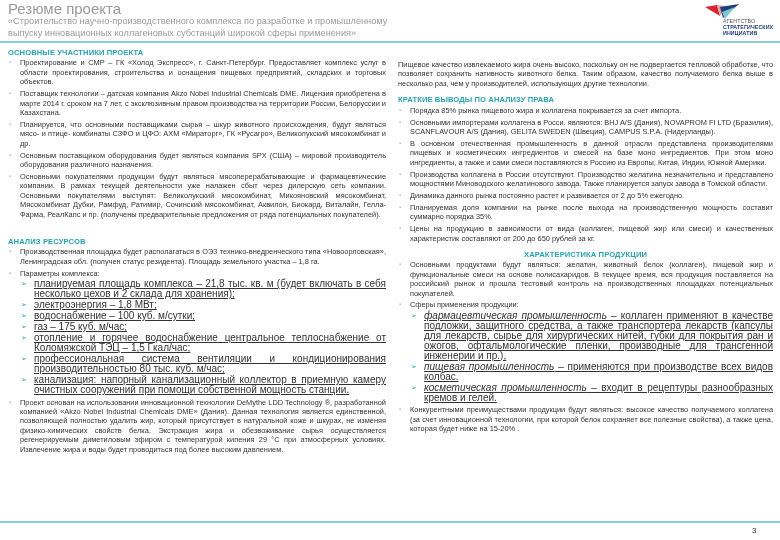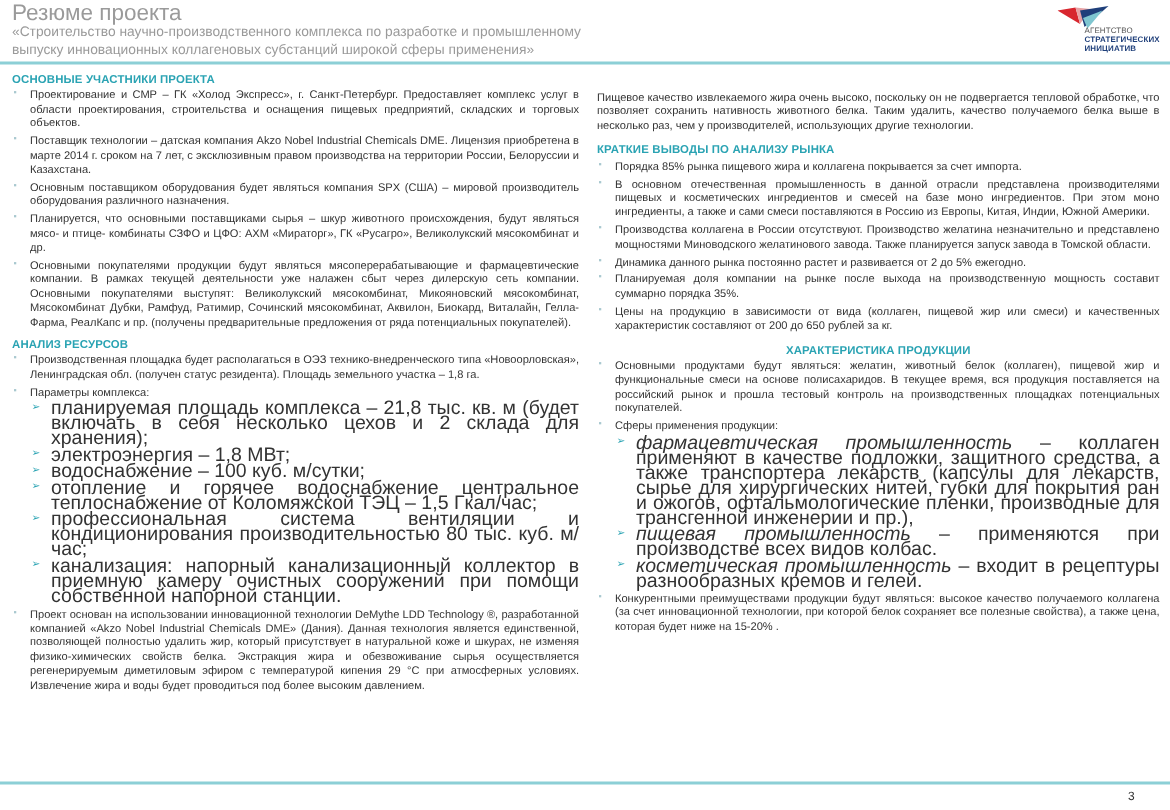--- a/index.html
+++ b/index.html
@@ -16,21 +16,21 @@
   .rule-bot { position: absolute; left: 0; top: 521px; width: 780px; height: 2px; background: #8ccfd6; }
   .col { position: absolute; font-size: 7.4px; line-height: 9.4px; color: #333; }
   .col.left { left: 8px; top: 46px; width: 378px; }
   .col.right { left: 398px; top: 60px; width: 375px; }
   .h { color: #2aa3b3; font-weight: bold; font-size: 7.6px; margin: 2px 0 1px 0; letter-spacing: 0.1px; }
   .p { text-align: justify; margin-bottom: 4px; }
   ul.b { list-style: none; margin: 0; padding: 0; }
   ul.b > li { position: relative; padding-left: 12px; text-align: justify; margin-bottom: 2.5px; }
   ul.b > li::before { content: "▪"; position: absolute; left: 1px; top: 0; color: #a8c8cf; font-size: 6px; }
   ul.s { list-style: none; margin: 1px 0 0 0; padding: 0; }
-  ul.s > li { position: relative; padding-left: 14px; text-align: justify; font-size: 13px; line-height: 10px; margin-bottom: 1px; }
+  ul.s > li { position: relative; padding-left: 14px; text-align: justify; font-size: 10px; line-height: 10px; margin-bottom: 1px; text-decoration: underline; }
   ul.s > li::before { content: "➢"; position: absolute; left: 1px; top: 0; color: #2aa3b3; font-size: 7px; }
   .it { font-style: italic; }
   .pnum { position: absolute; left: 752px; top: 526px; font-size: 8px; color: #333; }
 </style>
 </head>
 <body>
 
 <div class="header">
   <div class="t1">Резюме проекта</div>
   <div class="t2">«Строительство научно-производственного комплекса по разработке и промышленному</div>
@@ -51,52 +51,54 @@
   </div>
 </div>
 
 <div class="rule-top"></div>
 
 <div class="col left">
   <div class="h">ОСНОВНЫЕ УЧАСТНИКИ ПРОЕКТА</div>
   <ul class="b">
     <li>Проектирование и СМР – ГК «Холод Экспресс», г. Санкт-Петербург. Предоставляет комплекс услуг в области проектирования, строительства и оснащения пищевых предприятий, складских и торговых объектов.</li>
     <li>Поставщик технологии – датская компания Akzo Nobel Industrial Chemicals DME. Лицензия приобретена в марте 2014 г. сроком на 7 лет, с эксклюзивным правом производства на территории России, Белоруссии и Казахстана.</li>
+    <li>Планируется, что основными поставщиками сырья – шкур животного происхождения, будут являться мясо- и птице- комбинаты СЗФО и ЦФО: АХМ «Мираторг», ГК «Русагро», Великолукский мясокомбинат и др.</li>
     <li>Основным поставщиком оборудования будет являться компания SPX (США) – мировой производитель оборудования различного назначения.</li>
-    <li>Планируется, что основными поставщиками сырья – шкур животного происхождения, будут являться мясо- и птице- комбинаты СЗФО и ЦФО: АХМ «Мираторг», ГК «Русагро», Великолукский мясокомбинат и др.</li>
     <li>Основными покупателями продукции будут являться мясоперерабатывающие и фармацевтические компании. В рамках текущей деятельности уже налажен сбыт через дилерскую сеть компании. Основными покупателями выступят: Великолукский мясокомбинат, Микояновский мясокомбинат, Мясокомбинат Дубки, Рамфуд, Ратимир, Сочинский мясокомбинат, Аквилон, Биокард, Виталайн, Гелла-Фарма, РеалКапс и пр. (получены предварительные предложения от ряда потенциальных покупателей).</li>
   </ul>
 
-  <div class="h" style="margin-top:6px;">АНАЛИЗ РЕСУРСОВ</div>
+  <div class="h" style="margin-top:18px;">АНАЛИЗ РЕСУРСОВ</div>
   <ul class="b">
     <li>Производственная площадка будет располагаться в ОЭЗ технико-внедренческого типа «Новоорловская», Ленинградская обл. (получен статус резидента). Площадь земельного участка – 1,8 га.</li>
     <li>
       <span>Параметры комплекса:</span>
       <ul class="s">
         <li>планируемая площадь комплекса – 21,8 тыс. кв. м (будет включать в себя несколько цехов и 2 склада для хранения);</li>
         <li>электроэнергия – 1,8 МВт;</li>
         <li>водоснабжение – 100 куб. м/сутки;</li>
+        <li>газ – 175 куб. м/час;</li>
         <li>отопление и горячее водоснабжение центральное теплоснабжение от Коломяжской ТЭЦ – 1,5 Гкал/час;</li>
         <li>профессиональная система вентиляции и кондиционирования производительностью 80 тыс. куб. м/час;</li>
-        <li>канализация: напорный канализационный коллектор в приемную камеру очистных сооружений при помощи собственной напорной станции.</li>
+        <li>канализация: напорный канализационный коллектор в приемную камеру очистных сооружений при помощи собственной мощность станции.</li>
       </ul>
     </li>
   </ul>
 
   <ul class="b">
     <li>Проект основан на использовании инновационной технологии DeMythe LDD Technology ®, разработанной компанией «Akzo Nobel Industrial Chemicals DME» (Дания). Данная технология является единственной, позволяющей полностью удалить жир, который присутствует в натуральной коже и шкурах, не изменяя физико-химических свойств белка. Экстракция жира и обезвоживание сырья осуществляется регенерируемым диметиловым эфиром с температурой кипения 29 °С при атмосферных условиях. Извлечение жира и воды будет проводиться под более высоким давлением.</li>
   </ul>
 </div>
 
 <div class="col right">
-  <div class="p">Пищевое качество извлекаемого жира очень высоко, поскольку он не подвергается тепловой обработке, что позволяет сохранить нативность животного белка. Таким удалить, качество получаемого белка выше в несколько раз, чем у производителей, использующих другие технологии.</div>
+  <div class="p">Пищевое качество извлекаемого жира очень высоко, поскольку он не подвергается тепловой обработке, что позволяет сохранить нативность животного белка. Таким образом, качество получаемого белка выше в несколько раз, чем у производителей, использующих другие технологии.</div>
 
-  <div class="h" style="margin-top:7px;">КРАТКИЕ ВЫВОДЫ ПО АНАЛИЗУ РЫНКА</div>
+  <div class="h" style="margin-top:7px;">КРАТКИЕ ВЫВОДЫ ПО АНАЛИЗУ ПРАВА</div>
   <ul class="b">
     <li>Порядка 85% рынка пищевого жира и коллагена покрывается за счет импорта.</li>
+    <li>Основными импортерами коллагена в Росси. являются: BHJ A/S (Дания), NOVAPROM FI LTD (Бразилия), SCANFLAVOUR A/S (Дания), GELITA SWEDEN (Швеция), CAMPUS S.P.A. (Нидерланды).</li>
     <li>В основном отечественная промышленность в данной отрасли представлена производителями пищевых и косметических ингредиентов и смесей на базе моно ингредиентов. При этом моно ингредиенты, а также и сами смеси поставляются в Россию из Европы, Китая, Индии, Южной Америки.</li>
     <li>Производства коллагена в России отсутствуют. Производство желатина незначительно и представлено мощностями Миноводского желатинового завода. Также планируется запуск завода в Томской области.</li>
     <li>Динамика данного рынка постоянно растет и развивается от 2 до 5% ежегодно.</li>
     <li>Планируемая доля компании на рынке после выхода на производственную мощность составит суммарно порядка 35%.</li>
     <li>Цены на продукцию в зависимости от вида (коллаген, пищевой жир или смеси) и качественных характеристик составляют от 200 до 650 рублей за кг.</li>
   </ul>
 
   <div class="h" style="margin-top:7px;text-align:center;">ХАРАКТЕРИСТИКА ПРОДУКЦИИ</div>
   <ul class="b">
     <li>Основными продуктами будут являться: желатин, животный белок (коллаген), пищевой жир и функциональные смеси на основе полисахаридов. В текущее время, вся продукция поставляется на российский рынок и прошла тестовый контроль на производственных площадках потенциальных покупателей.</li>

